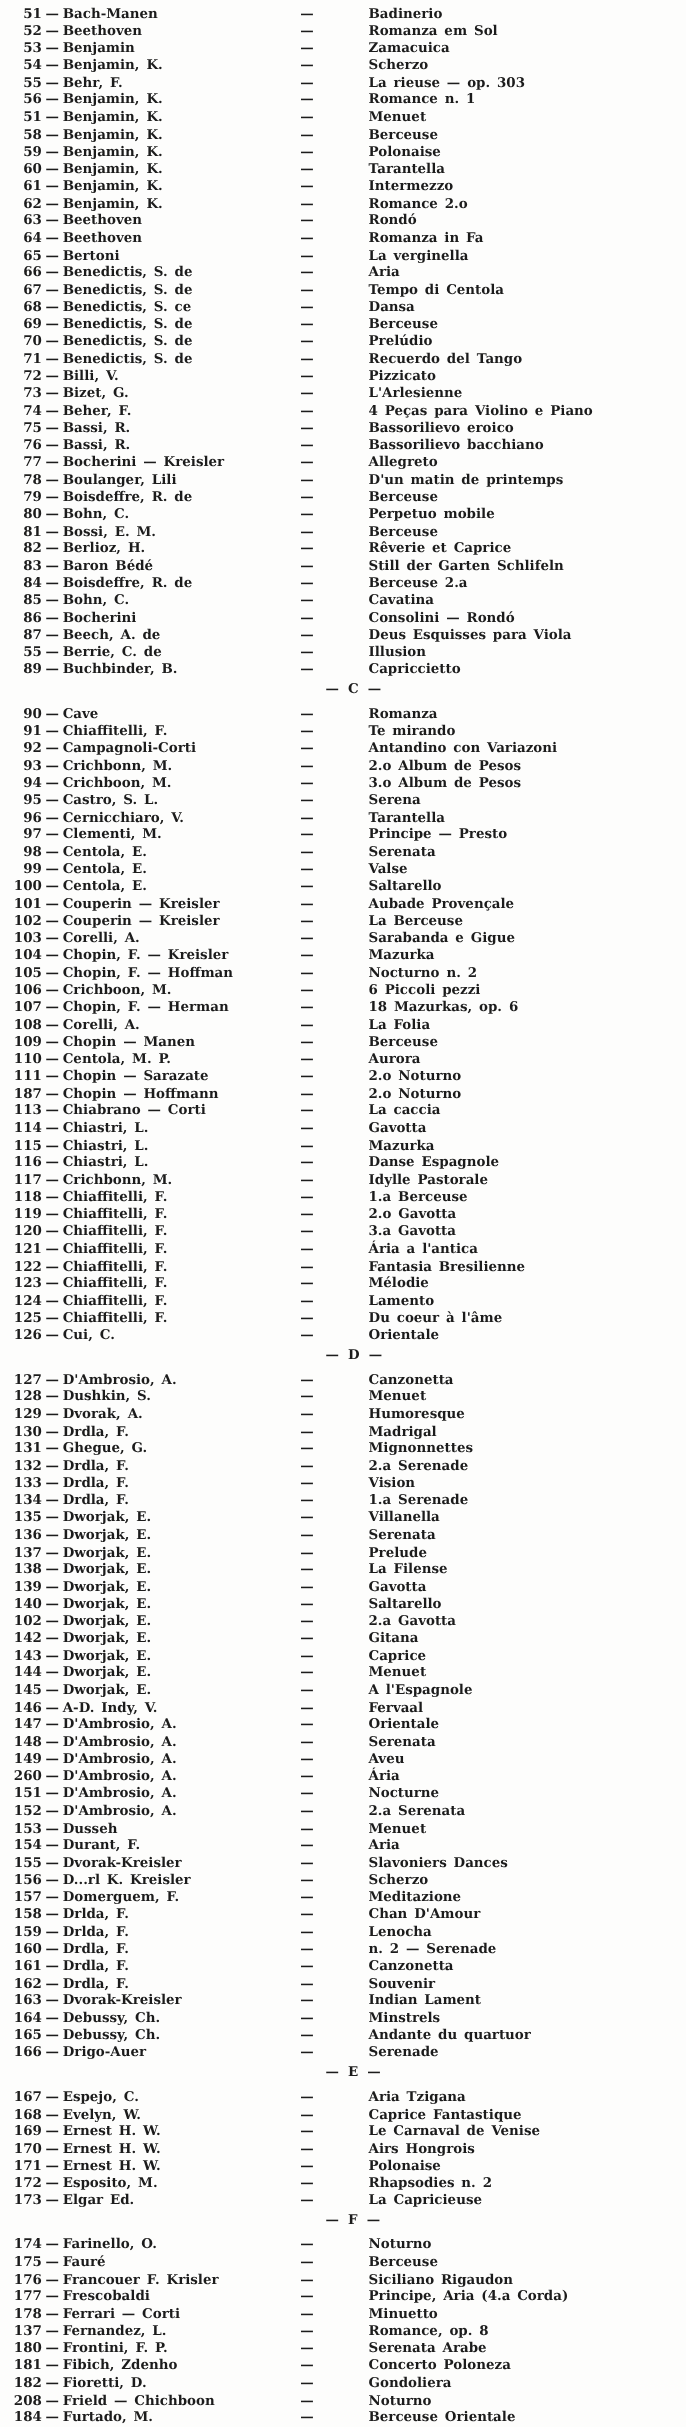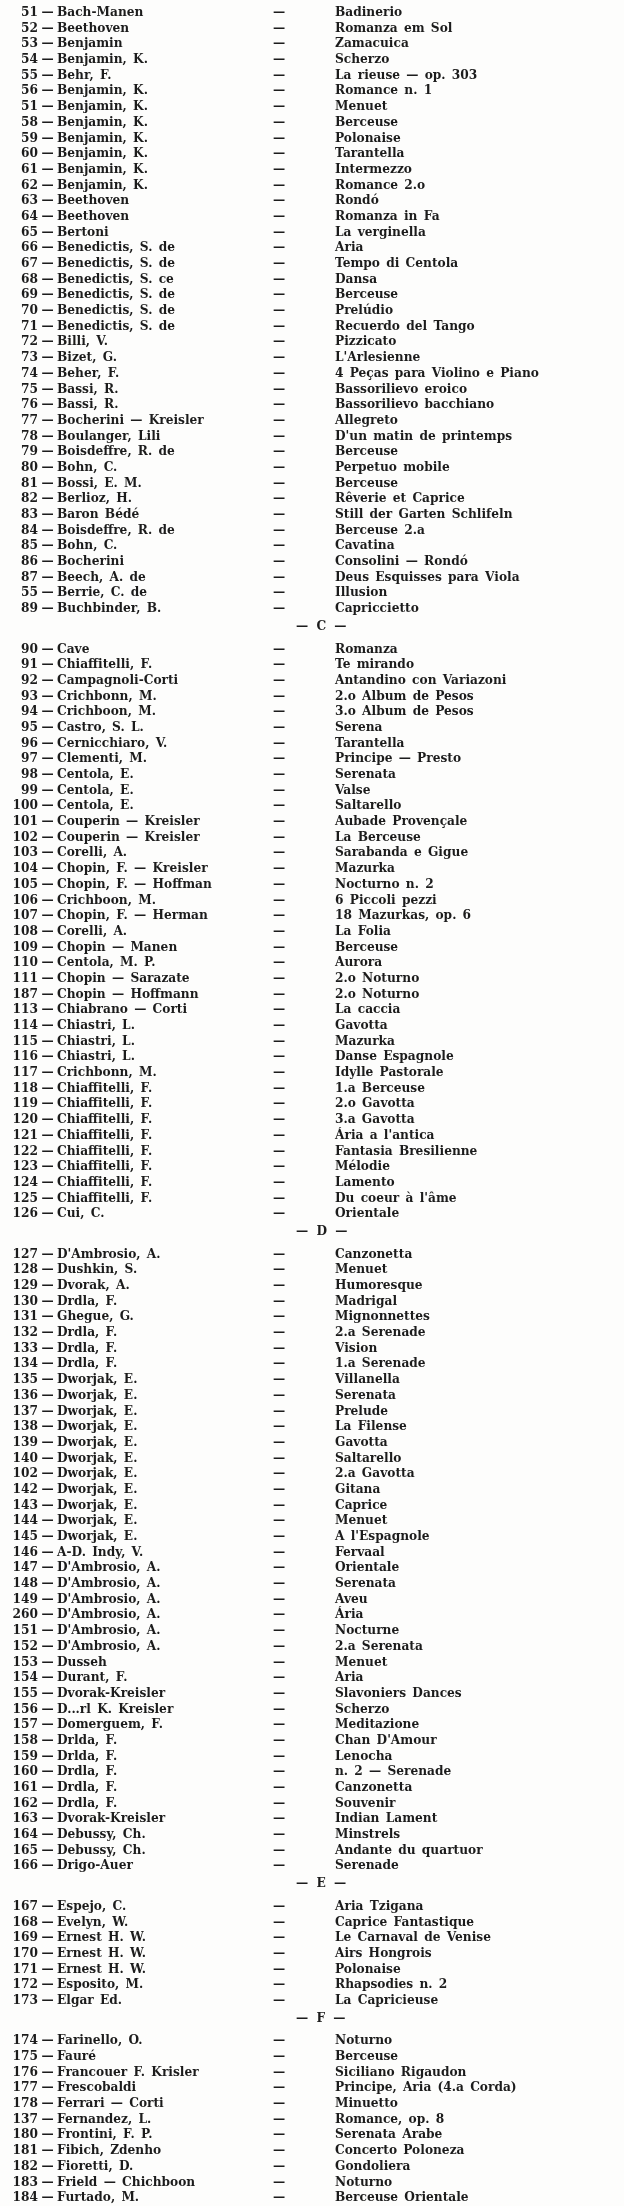--- a/index.html
+++ b/index.html
@@ -989,21 +989,21 @@
     <span class="title">Concerto Poloneza</span>
   </div>
       <div class="row">
     <span class="num">182</span>
     <span class="sep">—</span>
     <span class="composer">Fioretti, D.</span>
     <span class="middash">—</span>
     <span class="title">Gondoliera</span>
   </div>
       <div class="row">
-    <span class="num">183</span>
+    <span class="num">208</span>
     <span class="sep">—</span>
     <span class="composer">Frield — Chichboon</span>
     <span class="middash">—</span>
     <span class="title">Noturno</span>
   </div>
       <div class="row">
     <span class="num">184</span>
     <span class="sep">—</span>
     <span class="composer">Furtado, M.</span>
     <span class="middash">—</span>

